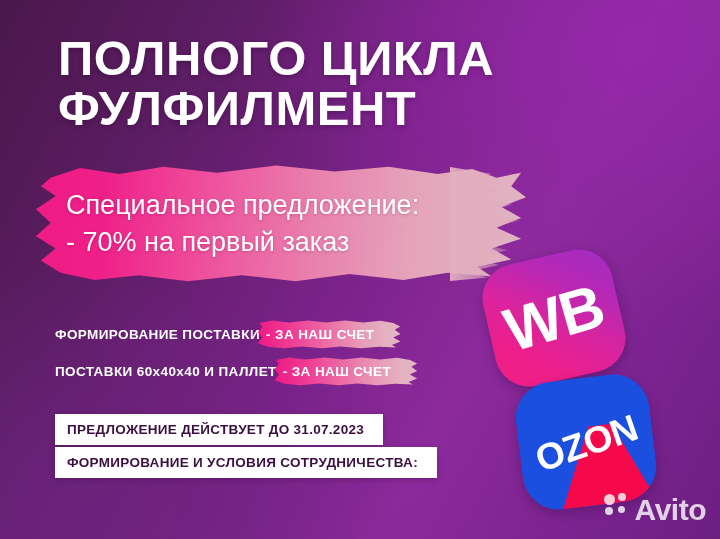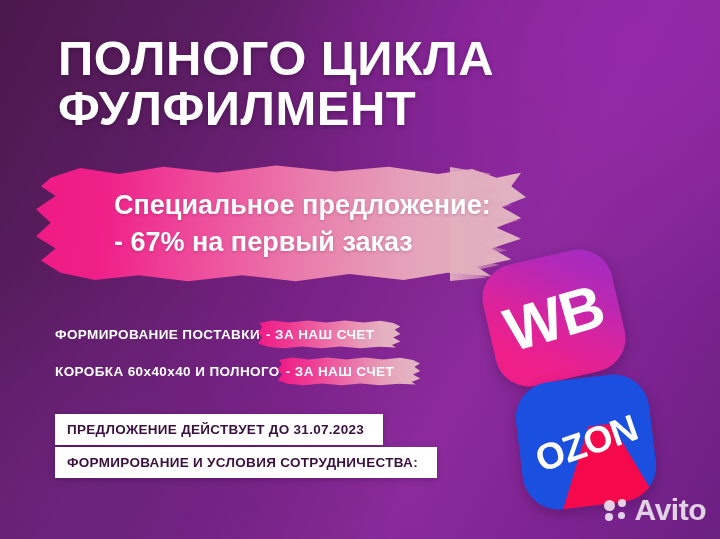--- a/index.html
+++ b/index.html
@@ -79,25 +79,24 @@
       40% 54%, 72% 60%, 34% 67%, 64% 73%, 26% 80%, 55% 86%, 18% 92%, 42% 97%,
       0% 100%
     );
   }
   .offer-text {
     position: absolute;
     left: 30px;
     top: 24px;
     color: #ffffff;
     font-size: 27px;
-    font-weight: 700;
+    font-weight: 400;
     line-height: 1.38;
     text-shadow: 0 1px 3px rgba(120,15,70,0.30);
     white-space: nowrap;
-    margin-left: 48px;
   }
 
   
   .features {
     position: absolute;
     left: 55px;
     top: 316px;
   }
   .feature-row {
     position: relative;
@@ -222,21 +221,21 @@
     letter-spacing: -0.5px;
     transform: rotate(-12deg) translateY(2px);
   }
 
   
   .avito-wm {
     position: absolute;
     right: 14px;
     bottom: 12px;
     display: flex;
-    align-items: center;
+    align-items: flex-start;
     gap: 6px;
     opacity: 0.80;
   }
   .avito-dots {
     position: relative;
     width: 25px;
     height: 22px;
   }
   .avito-dots i {
     position: absolute;
@@ -263,31 +262,31 @@
   <div class="headline">
     <div class="headline-line headline-line-2">ПОЛНОГО ЦИКЛА</div>
     <div class="headline-line headline-line-1">ФУЛФИЛМЕНТ</div>
   </div>
 
   <div class="offer-wrap">
     <div class="brush-big"></div>
     <div class="brush-big-frays"></div>
     <div class="offer-text">
       <div>Специальное предложение:</div>
-      <div>- 67% на первый заказ</div>
+      <div>- 70% на первый заказ</div>
     </div>
   </div>
 
   <div class="features">
     <div class="feature-row">
       <span class="feature-main">ФОРМИРОВАНИЕ ПОСТАВКИ</span>
       <span class="feature-hl">- ЗА НАШ СЧЕТ</span>
     </div>
     <div class="feature-row">
-      <span class="feature-main">КОРОБКА 60x40x40 И ПОЛНОГО</span>
+      <span class="feature-main">ПОСТАВКИ 60x40x40 И ПАЛЛЕТ</span>
       <span class="feature-hl">- ЗА НАШ СЧЕТ</span>
     </div>
   </div>
 
   <div class="infobox infobox-1">ПРЕДЛОЖЕНИЕ ДЕЙСТВУЕТ ДО 31.07.2023</div>
   <div class="infobox infobox-2">ФОРМИРОВАНИЕ И УСЛОВИЯ СОТРУДНИЧЕСТВА:</div>
 
   <div class="wb-badge">
     <div class="wb-text">WB</div>
   </div>

